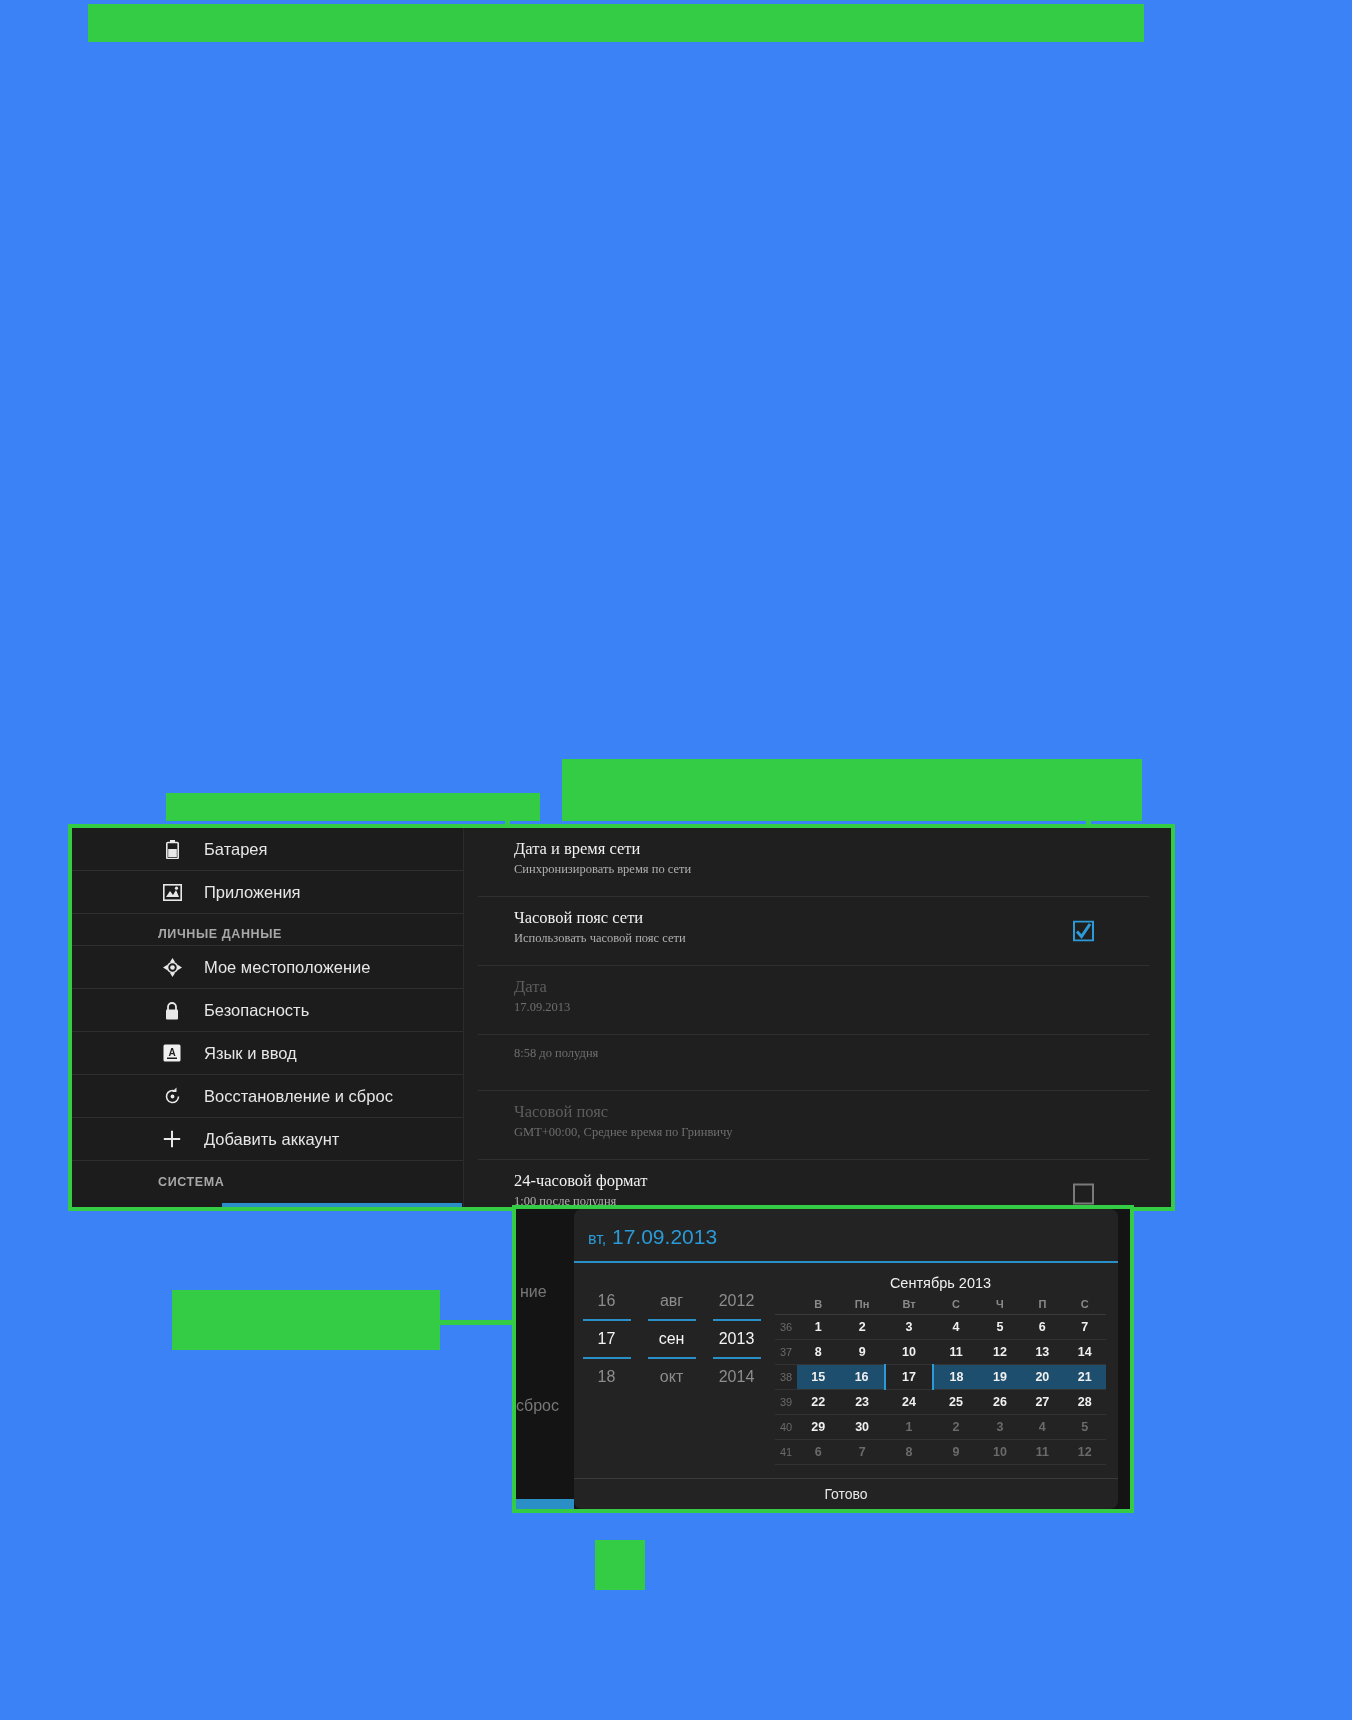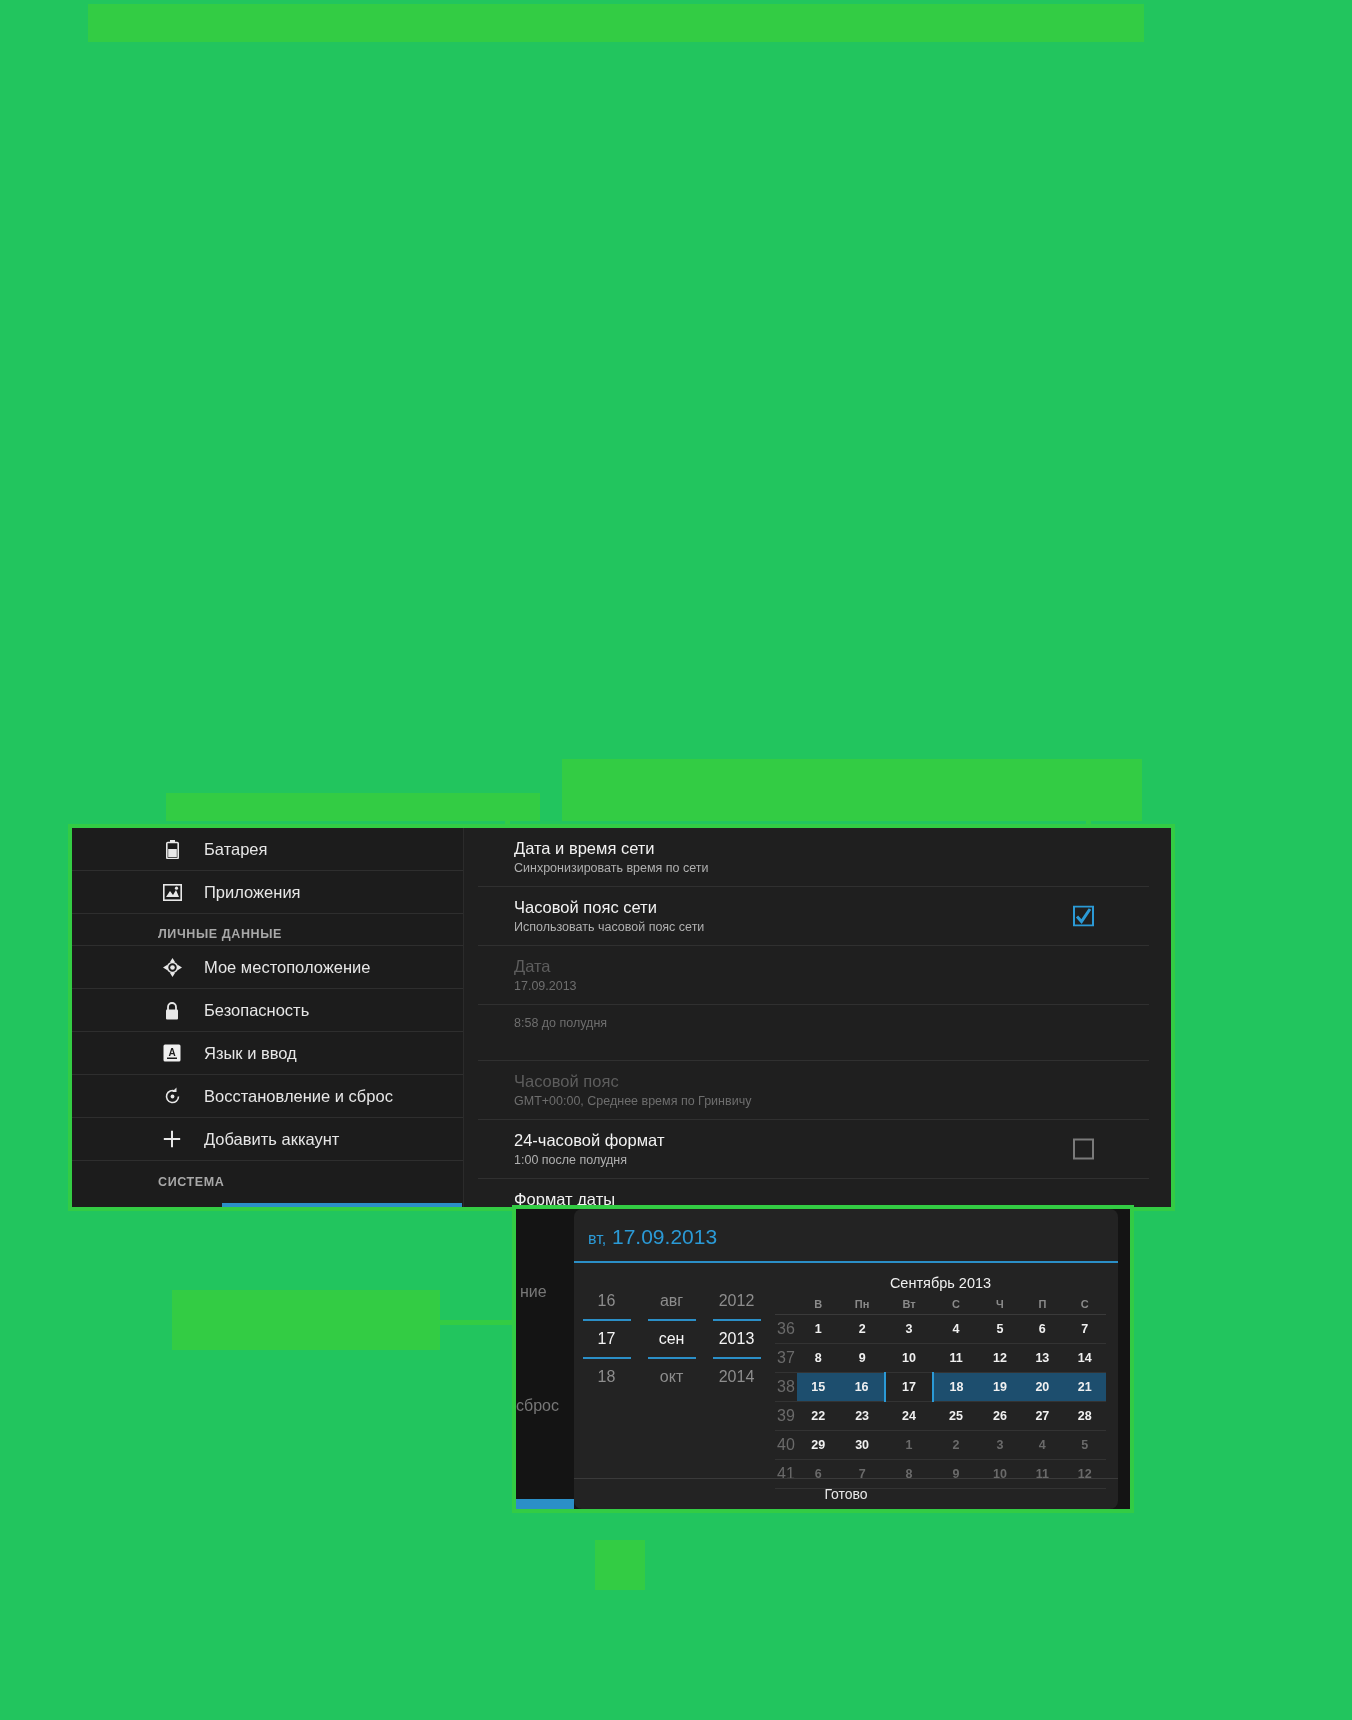--- a/index.html
+++ b/index.html
@@ -3,21 +3,21 @@
 <meta charset="utf-8">
 <style>
   * { box-sizing: border-box; margin: 0; padding: 0; }
   html, body {
     width: 1352px;
     height: 1720px;
     background: #ffffff;
     font-family: "Liberation Sans", sans-serif;
     overflow: hidden;
   }
-  #root { position: relative; width: 1352px; height: 1720px; background: #22c55e; }
+  #root { position: relative; width: 1352px; height: 1720px; background: #3b82f6; }
 
   
   .gblock { position: absolute; background: #33cc44; }
   .gline  { position: absolute; background: #33cc44; }
   .gdot   { position: absolute; width: 18px; height: 18px; border-radius: 50%; background: #33cc44; }
   .garrow { position: absolute; width: 0; height: 0; border-left: 13px solid transparent;
             border-right: 13px solid transparent; border-top: 20px solid #33cc44; }
 
   
   .settings-window {
@@ -62,23 +62,24 @@
   .sb-accent { position: absolute; left: 150px; bottom: 0; width: 240px; height: 4px; background: #2b8fc7; }
 
   .content {
     flex: 1 1 auto;
     background: #1f1f1f;
     padding: 0 22px 0 14px;
     position: relative;
   }
   .pref {
     border-bottom: 1px solid #303030;
-    padding: 11px 4px 11px 36px;
+    padding: 11px 4px 19px 36px;
     position: relative;
     min-height: 56px;
+    font-family: Liberation Serif, serif;
   }
   .pref .t  { font-size: 16.5px; color: #f2f2f2; margin-bottom: 3px; }
   .pref .s  { font-size: 12.5px; color: #b0b0b0; }
   .pref.disabled .t { color: #5d5d5d; }
   .pref.disabled .s { color: #6e6e6e; }
   .cb {
     position: absolute; right: 55px; top: 50%; transform: translateY(-50%);
     width: 21px; height: 21px;
   }
   .cb.on  { }
@@ -120,21 +121,21 @@
   table.cal-grid { width: 100%; border-collapse: collapse; }
   table.cal-grid th {
     font-size: 11px; color: #8a8a8a; font-weight: bold; padding: 2px 0 4px 0;
     border-bottom: 1px solid #3a3a3a;
   }
   table.cal-grid td {
     font-size: 12.5px; color: #f0f0f0; font-weight: bold;
     text-align: center; padding: 5px 0; height: 20px;
     border-bottom: 1px solid #333;
   }
-  table.cal-grid td.wk { color: #6a6a6a; font-weight: normal; font-size: 16px; width: 22px; }
+  table.cal-grid td.wk { color: #6a6a6a; font-weight: normal; font-size: 11px; width: 22px; }
   table.cal-grid td.out { color: #6a6a6a; }
   table.cal-grid tr.selweek td:not(.wk) { background: #1d4e6e; }
   table.cal-grid tr.selweek td.today {
     background: #232323;
     border-left: 2px solid #2b9ad6;
     border-right: 2px solid #2b9ad6;
   }
   .dp-footer {
     position: absolute; left: 0; right: 0; bottom: 0;
     border-top: 1px solid #3a3a3a;

